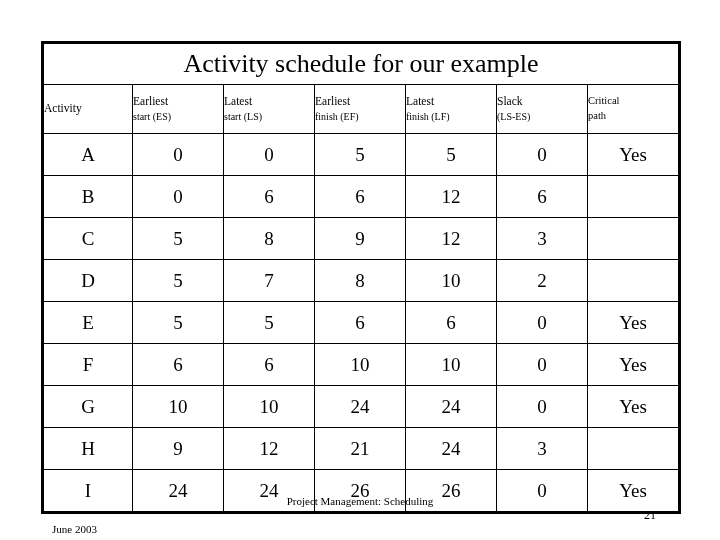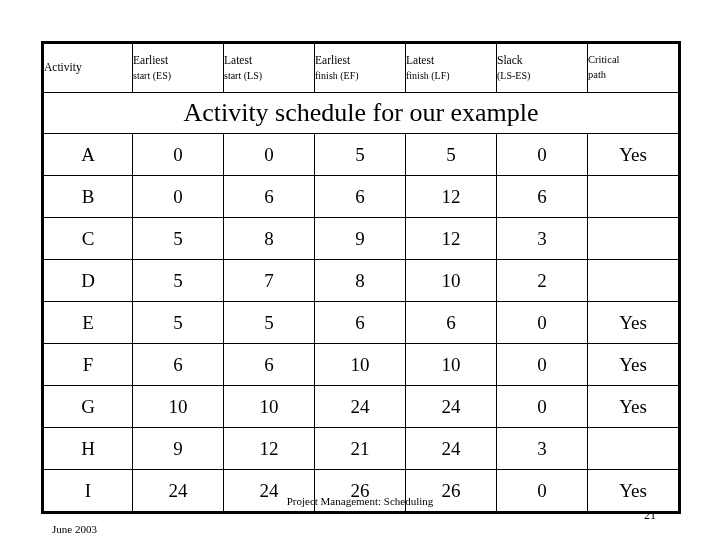--- a/index.html
+++ b/index.html
@@ -135,52 +135,52 @@
         <col style="width:90px">
         <col style="width:91px">
         <col style="width:91px">
         <col style="width:91px">
         <col style="width:91px">
         <col style="width:91px">
         <col style="width:92px">
       </colgroup>
 
       <tbody id="table-body">
-        <tr id="header-row">
-            <th class="hdr">
-              <span class="l1">Activity</span>
-            </th>
-            <th class="hdr">
-              <span class="l1">Earliest</span>
-              <span class="l2">start (ES)</span>
-            </th>
-            <th class="hdr">
-              <span class="l1">Latest</span>
-              <span class="l2">start (LS)</span>
-            </th>
-            <th class="hdr">
-              <span class="l1">Earliest</span>
-              <span class="l2">finish (EF)</span>
-            </th>
-            <th class="hdr">
-              <span class="l1">Latest</span>
-              <span class="l2">finish (LF)</span>
-            </th>
-            <th class="hdr">
-              <span class="l1">Slack</span>
-              <span class="l2">(LS-ES)</span>
-            </th>
-            <th class="hdr">
-              <span class="l1 same">Critical</span>
-              <span class="l2 same">path</span>
-            </th>
-          </tr>
         <tr>
           <td class="title-cell" colspan="7">Activity schedule for our example</td>
         </tr>
+        <tr id="header-row">
+            <th class="hdr">
+              <span class="l1">Activity</span>
+            </th>
+            <th class="hdr">
+              <span class="l1">Earliest</span>
+              <span class="l2">start (ES)</span>
+            </th>
+            <th class="hdr">
+              <span class="l1">Latest</span>
+              <span class="l2">start (LS)</span>
+            </th>
+            <th class="hdr">
+              <span class="l1">Earliest</span>
+              <span class="l2">finish (EF)</span>
+            </th>
+            <th class="hdr">
+              <span class="l1">Latest</span>
+              <span class="l2">finish (LF)</span>
+            </th>
+            <th class="hdr">
+              <span class="l1">Slack</span>
+              <span class="l2">(LS-ES)</span>
+            </th>
+            <th class="hdr">
+              <span class="l1 same">Critical</span>
+              <span class="l2 same">path</span>
+            </th>
+          </tr>
       <tr>
             <td class="cell activity">A</td>
             <td class="cell">0</td>
             <td class="cell">0</td>
             <td class="cell">5</td>
             <td class="cell">5</td>
             <td class="cell">0</td>
             <td class="cell">Yes</td>
           </tr>
           <tr>

